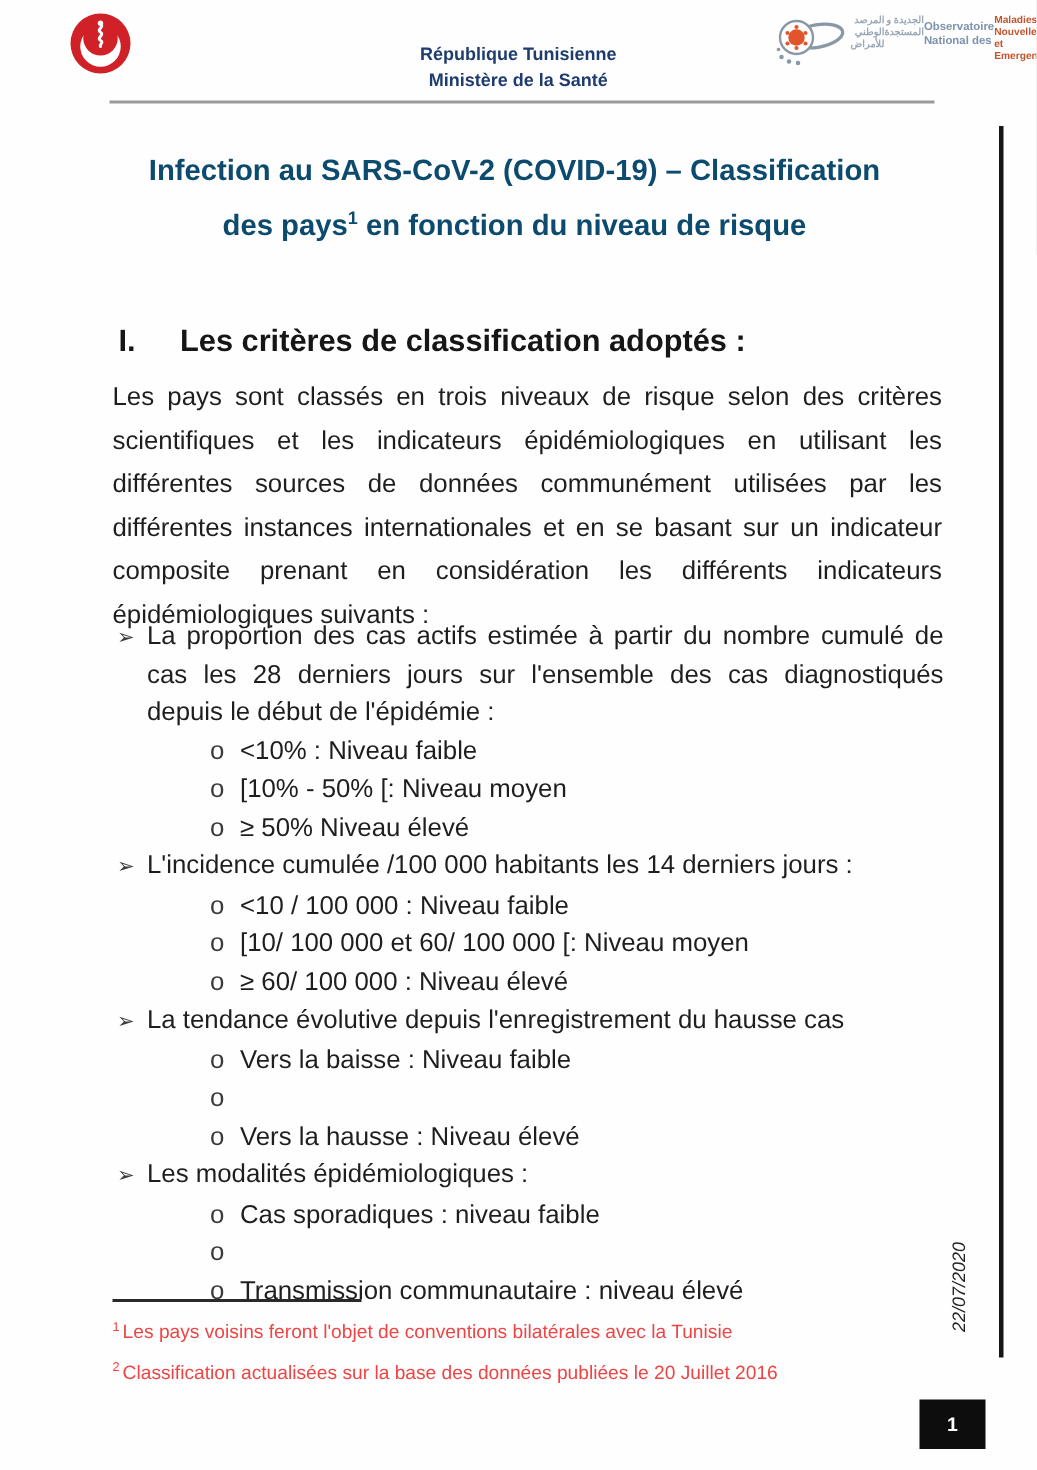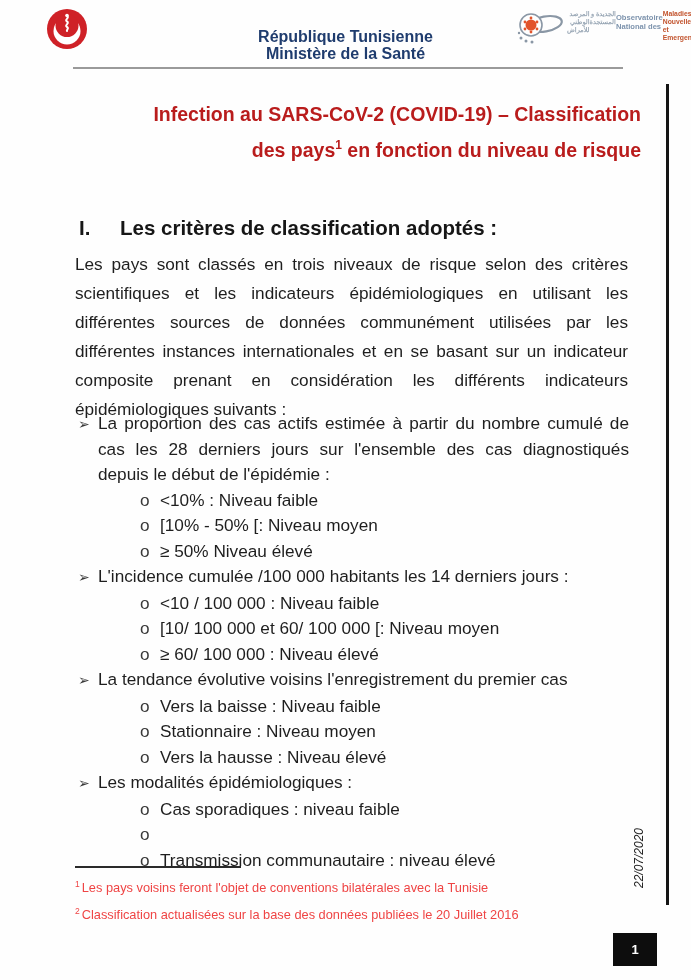--- a/index.html
+++ b/index.html
@@ -11,36 +11,36 @@
     overflow: hidden;
     font-family: "Liberation Sans", sans-serif;
     color: #1e1e1e;
   }
 
   
   .logo-left { position: absolute; left: 46px; top: 8px; }
   .header-center {
     position: absolute; left: 140px; right: 140px; top: 28px;
     text-align: center; color: #1f3c6e; font-weight: bold;
-    font-size: 16px; line-height: 17px;
+    font-size: 12px; line-height: 17px;
   }
   .logo-right {
     position: absolute; right: 6px; top: 8px;
     display: flex; align-items: flex-start; width: 168px;
   }
   .obs-text { display: flex; margin-left: 2px; margin-top: 2px; width: 118px; }
   .obs-ar { color: #9aa8b6; font-size: 6.5px; line-height: 8px; font-weight: bold; text-align: right; direction: rtl; }
   .obs-fr1 { color: #7d93ad; font-size: 7.6px; line-height: 9px; font-weight: bold; margin-top: 3px; }
   .obs-fr2 { color: #c2542e; font-size: 6.8px; line-height: 8px; font-weight: bold; }
   .header-rule { position: absolute; top: 67px; left: 73px; width: 550px; height: 2px; background: #9a9a9a; }
 
   
   .doc-title {
-    position: absolute; top: 99px; left: 89px; width: 552px;
-    text-align: right; color: #b91c1c; font-size: 19.5px;
+    position: absolute; top: 99px; left: 67px; width: 552px;
+    text-align: center; color: #0c4a6e; font-size: 19.5px;
     font-weight: bold; line-height: 31px;
   }
   .doc-title sup { font-size: 12px; }
 
   
   .section-heading {
     position: absolute; top: 216px; left: 79px; display: flex;
     font-weight: bold; font-size: 20.5px; color: #161616;
   }
   .section-heading .numeral { width: 41px; flex: none; }
@@ -176,29 +176,28 @@
       <span class="sub-marker">o</span>
       <span class="sub-text">[10/ 100 000 et 60/ 100 000 [: Niveau moyen</span>
     </div>
     <div class="sub-item">
       <span class="sub-marker">o</span>
       <span class="sub-text">≥ 60/ 100 000 : Niveau élevé</span>
     </div>
 
     <div class="crit-item">
       <span class="crit-marker">➢</span>
-      <span class="crit-text">La tendance évolutive voisins l'enregistrement du premier cas</span>
+      <span class="crit-text">La tendance évolutive depuis l'enregistrement du hausse cas</span>
     </div>
     <div class="sub-item">
       <span class="sub-marker">o</span>
       <span class="sub-text">Vers la baisse : Niveau faible</span>
     </div>
     <div class="sub-item">
       <span class="sub-marker">o</span>
-      <span class="sub-text">Stationnaire : Niveau moyen</span>
     </div>
     <div class="sub-item">
       <span class="sub-marker">o</span>
       <span class="sub-text">Vers la hausse : Niveau élevé</span>
     </div>
 
     <div class="crit-item">
       <span class="crit-marker">➢</span>
       <span class="crit-text">Les modalités épidémiologiques :</span>
     </div>

